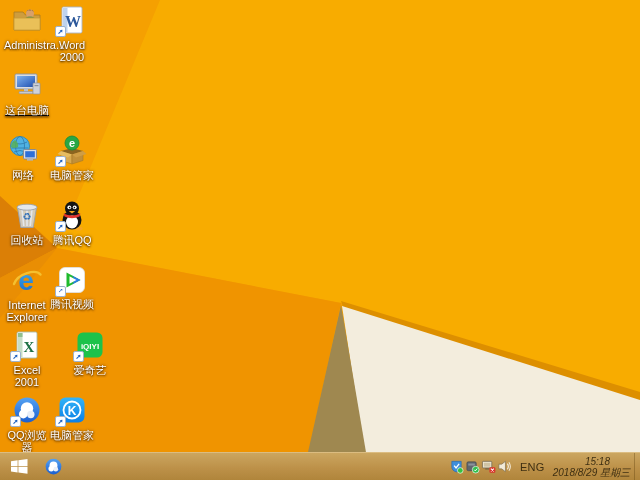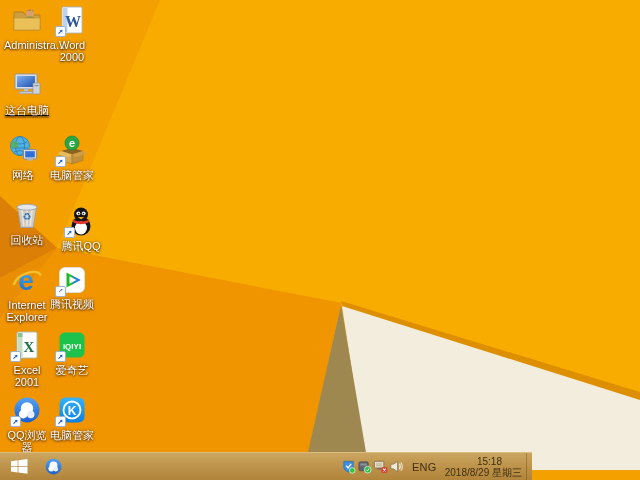--- a/index.html
+++ b/index.html
@@ -10,31 +10,31 @@
   #desktop-icons{position:absolute;left:0;top:0;width:640px;height:452px;}
   .dicon{position:absolute;width:46px;height:62px;text-align:center;cursor:default;}
   .dicon .art{position:relative;width:32px;height:32px;margin:0 auto;}
   .dicon .art svg{display:block;width:32px;height:32px;}
   .dicon .sc{position:absolute;left:-1px;bottom:-1px;width:9px;height:9px;background:#fff;
     border:1px solid #9db2cc;border-radius:2px;font-size:7px;line-height:9px;color:#1b5fbf;
     font-weight:bold;display:block;}
   .dicon .lbl{margin-top:3px;font-size:11px;line-height:12px;color:#fff;
     text-shadow:0 1px 2px rgba(60,30,0,.95),0 0 3px rgba(60,30,0,.75);}
   
-  #taskbar{position:absolute;left:0;bottom:0;width:532px;height:28px;
+  #taskbar{position:absolute;left:0;bottom:0;width:640px;height:28px;
     background:linear-gradient(180deg,#CBA660 0%,#BD9149 55%,#B0853B 100%);
     border-top:1px solid rgba(255,233,185,.55);box-sizing:border-box;
     display:flex;align-items:center;}
   .tb-btn{height:28px;display:flex;align-items:center;justify-content:center;}
   #start-button{width:38px;}
   #pinned-qq-browser{width:30px;}
   #tb-spacer{flex:1;}
   .tray-icon{width:16px;height:28px;display:flex;align-items:center;justify-content:center;}
   #lang-indicator{font-size:11px;color:#3E2F12;padding:0 8px 0 7px;letter-spacing:.3px;}
-  #taskbar-clock{color:#3E2F12;text-align:right;padding-right:4px;line-height:11px;}
+  #taskbar-clock{color:#3E2F12;text-align:right;padding-right:4px;line-height:11px;font-style:italic;}
   #taskbar-clock .time{font-size:10px;padding-right:20px;}
   #taskbar-clock .date{font-size:10px;}
   #show-desktop{width:5px;height:28px;border-left:1px solid rgba(90,60,10,.35);}
 </style>
 </head>
 <body>
 
 <div id="screen">
 
   <svg id="wallpaper" viewBox="0 0 640 480" preserveAspectRatio="none">
@@ -124,21 +124,21 @@
         <div class="art">
           <svg viewBox="0 0 32 32">
             <path d="M6.5 8.5 L9.8 28.5 H22.2 L25.5 8.5 Z" fill="#CED3D9" fill-opacity="0.85" stroke="#9AA2AC" stroke-width="0.9"></path>
             <path d="M11 10 L12.8 27 M16 10 V27 M21 10 L19.2 27" stroke="#E4E8EC" stroke-width="1.6"></path>
             <ellipse cx="16" cy="8.2" rx="10" ry="3" fill="#E4E8EC" stroke="#9AA2AC" stroke-width="0.9"></ellipse>
             <text x="16" y="21" font-size="10" fill="#2E6FB8" text-anchor="middle">♻</text>
           </svg>
         </div>
         <div class="lbl">回收站</div>
       </div>
-      <div class="dicon" style="left: 49px; top: 205px; margin-left: 9px;">
+      <div class="dicon" style="left: 49px; top: 199px;">
         <div class="art">
           <svg viewBox="0 0 32 32">
             <ellipse cx="9.5" cy="29.5" rx="4" ry="2" fill="#F5A623"></ellipse>
             <ellipse cx="22.5" cy="29.5" rx="4" ry="2" fill="#F5A623"></ellipse>
             <circle cx="16" cy="9.5" r="7" fill="#141414"></circle>
             <ellipse cx="16" cy="21" rx="9.5" ry="9.5" fill="#141414"></ellipse>
             <ellipse cx="16" cy="23" rx="6" ry="6.5" fill="#FFFFFF"></ellipse>
             <circle cx="13.3" cy="8.3" r="1.9" fill="#fff"></circle>
             <circle cx="18.7" cy="8.3" r="1.9" fill="#fff"></circle>
             <circle cx="13.6" cy="8.6" r="0.8" fill="#111"></circle>
@@ -182,21 +182,21 @@
           <svg viewBox="0 0 32 32">
             <rect x="6" y="3" width="20" height="26" rx="1.5" fill="#FFFFFF" stroke="#A9BCA9" stroke-width="0.9"></rect>
             <rect x="7" y="4" width="4.5" height="24" fill="#C6DEC6"></rect>
             <rect x="7" y="4" width="4.5" height="4" fill="#8FBF8F"></rect>
             <text x="18" y="23" font-size="15" font-weight="bold" fill="#1E7145" text-anchor="middle" font-family="Liberation Serif,serif">X</text>
           </svg>
           <span class="sc">➚</span>
         </div>
         <div class="lbl">Excel 2001</div>
       </div>
-      <div class="dicon" style="left: 49px; top: 329px;">
+      <div class="dicon" style="left: 67px; top: 329px;">
         <div class="art">
           <svg viewBox="0 0 32 32">
             <rect x="3.5" y="3.5" width="25" height="25" rx="5.5" fill="#1CC24B"></rect>
             <text x="16" y="19.5" font-size="8" font-weight="bold" fill="#fff" text-anchor="middle" font-family="Liberation Sans,sans-serif">iQIYI</text>
           </svg>
           <span class="sc">➚</span>
         </div>
         <div class="lbl">爱奇艺</div>
       </div>
       <div class="dicon" style="left: 4px; top: 394px;">

